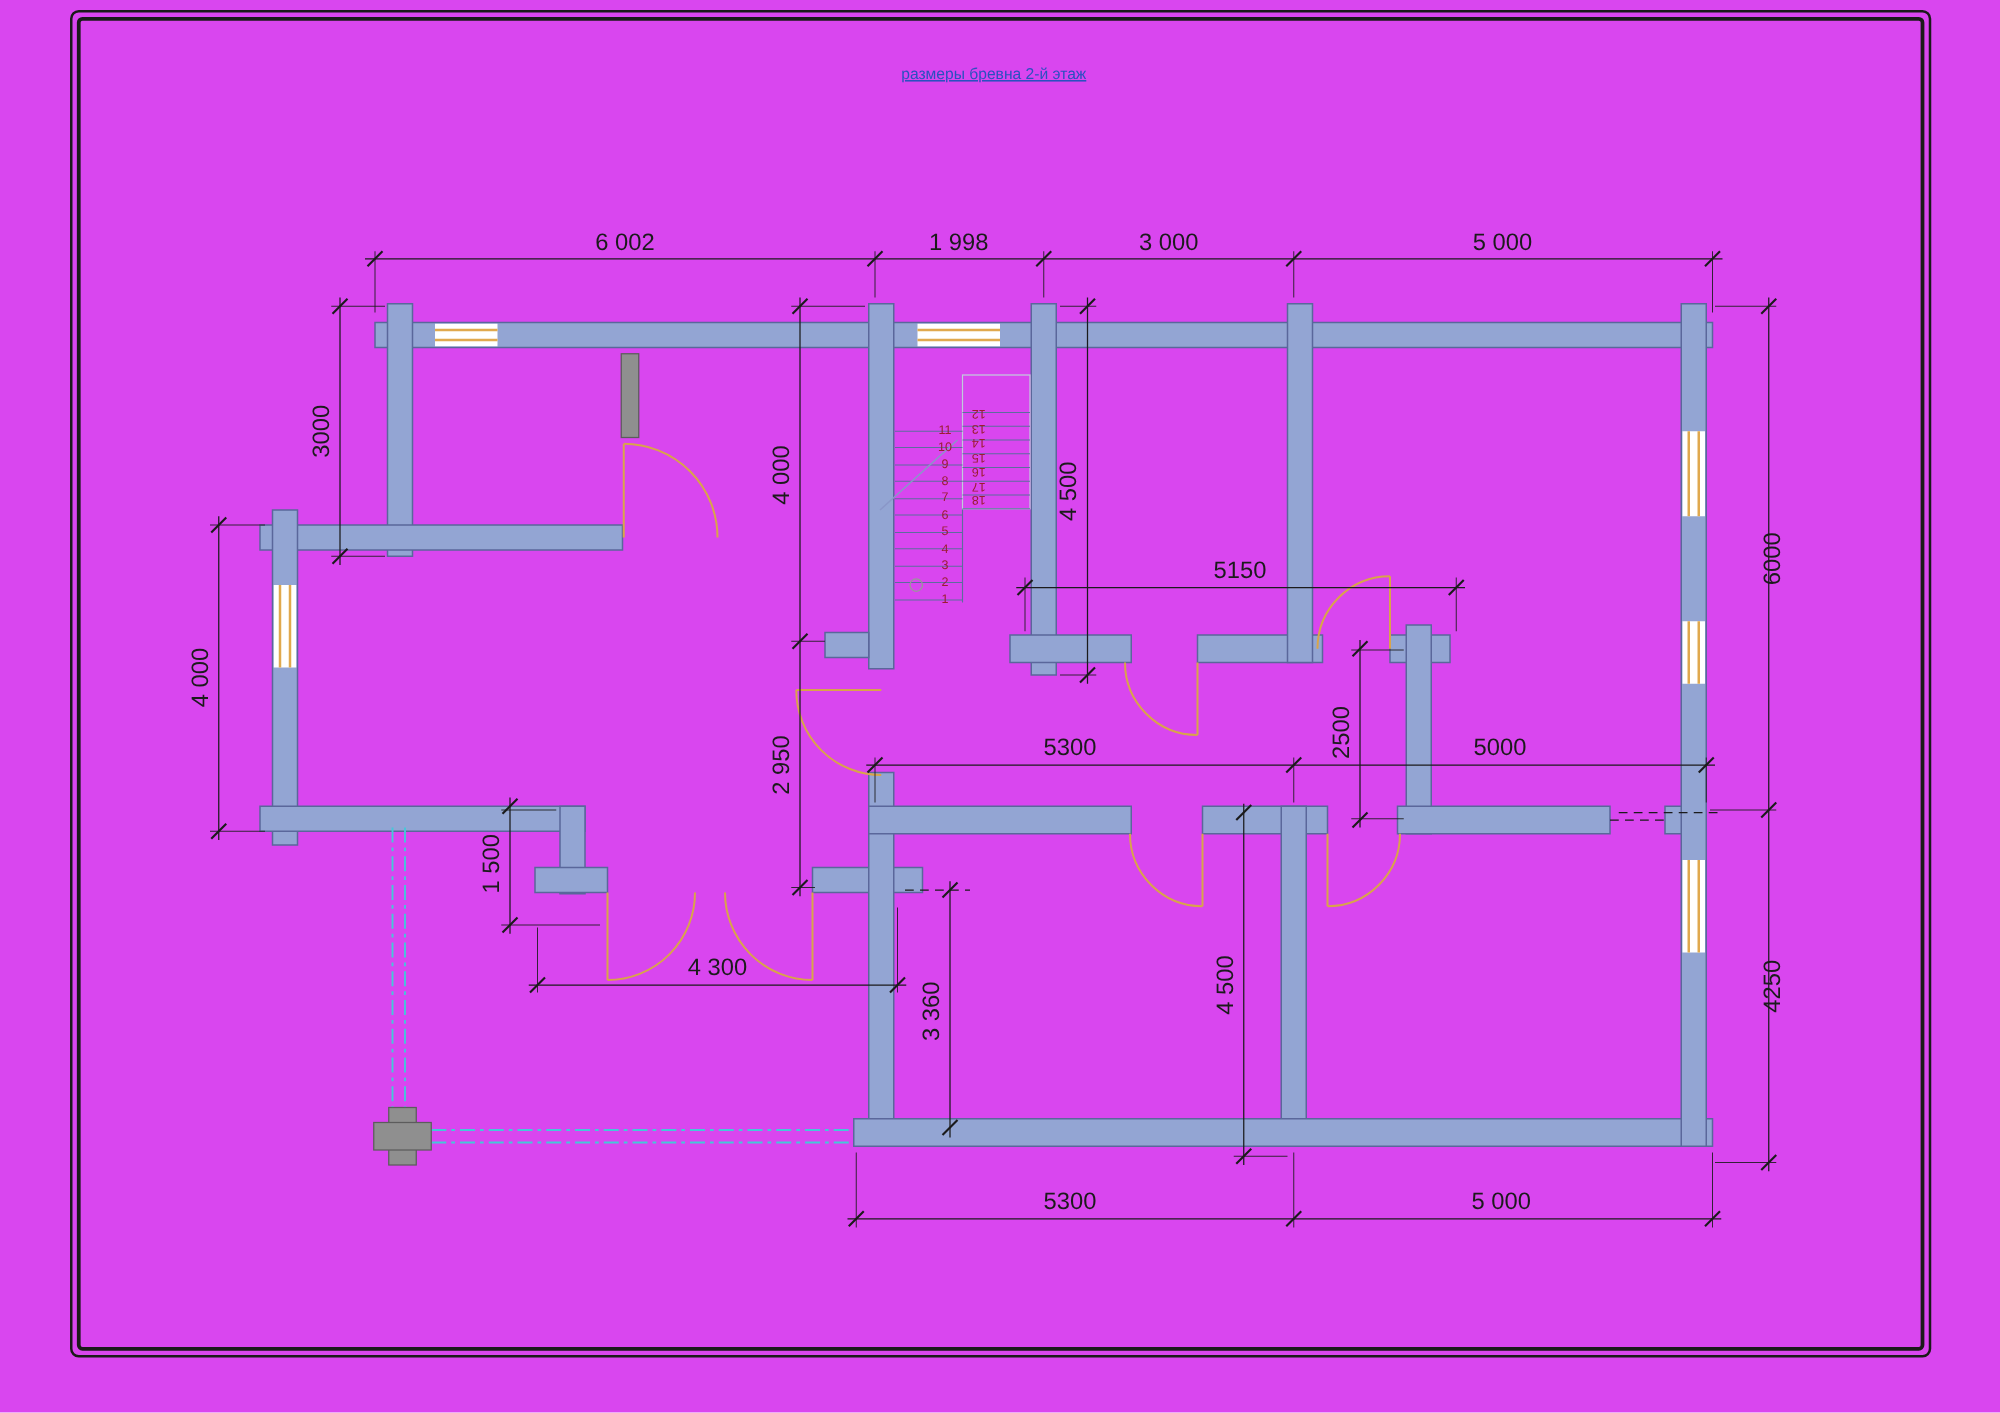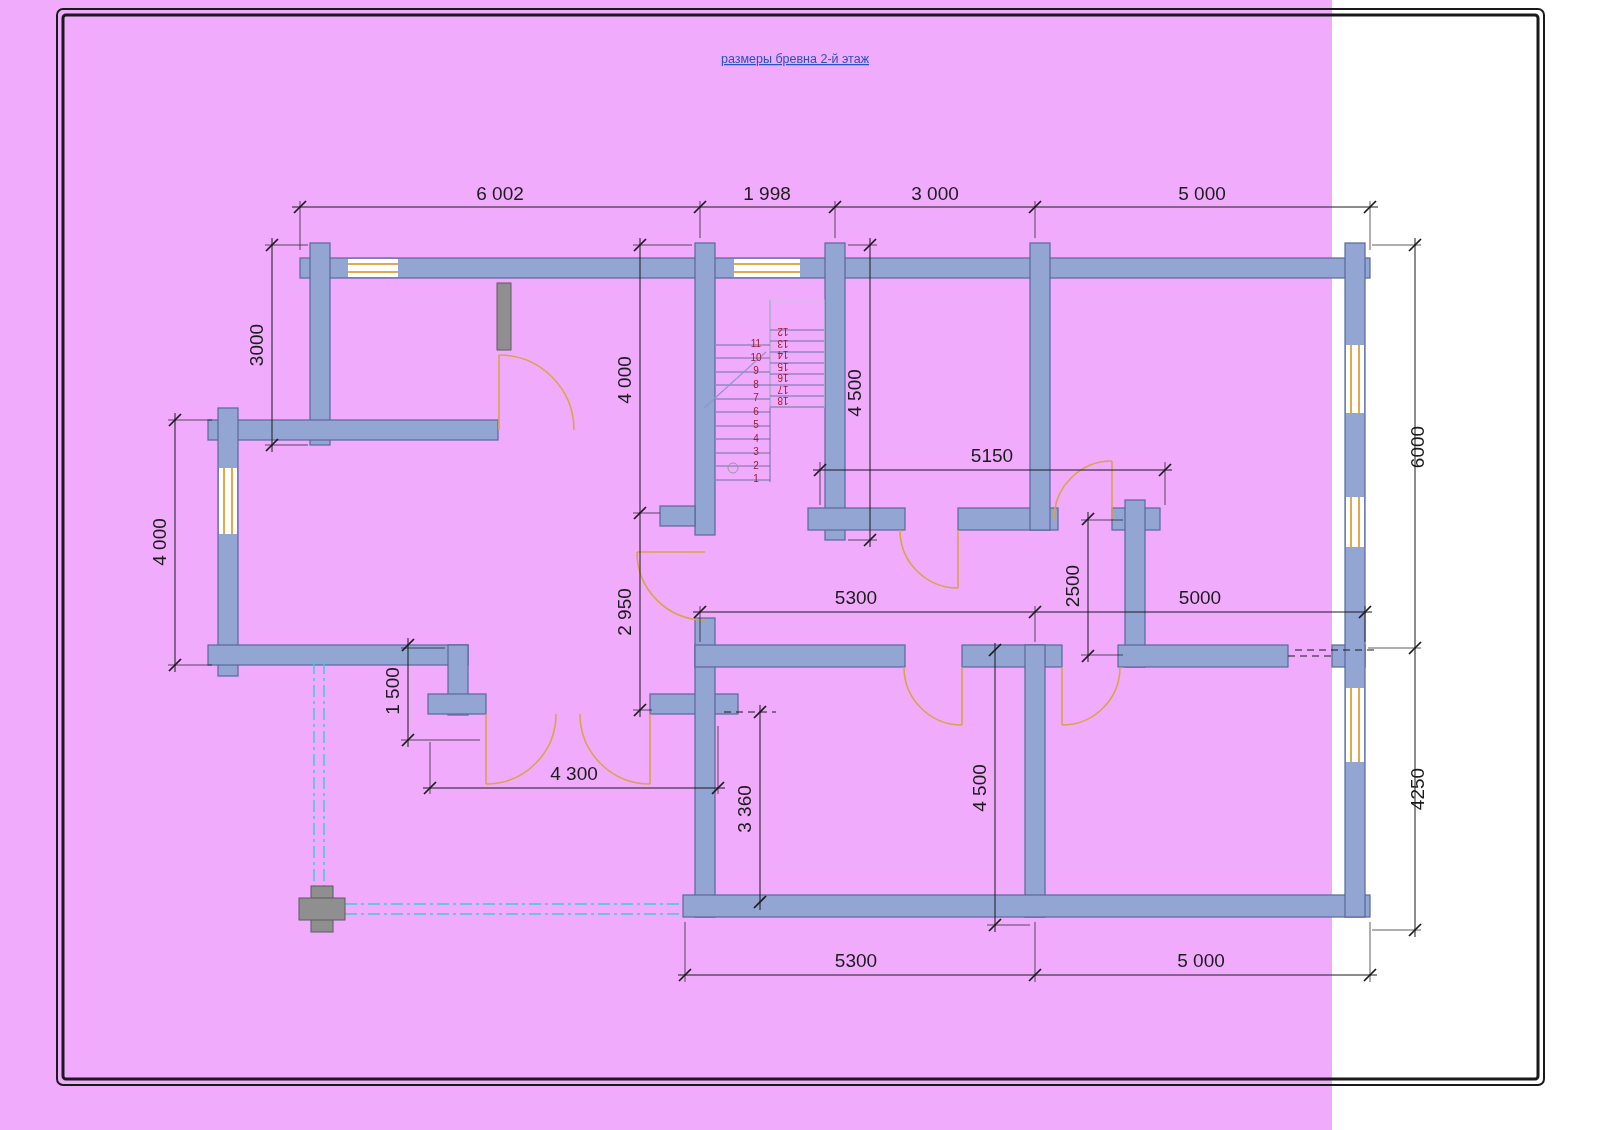--- a/index.html
+++ b/index.html
@@ -8,21 +8,21 @@
     --door:#d9a44a;
     --window:#e0a94e;
     --terrace:#45c8d8;
     --dim:#1b1b1b;
     --stair-num:#9b1c31;
     --title:#2b50c0;
     --column-gray:#8f8f8f;
   }
   html,body{margin:0;padding:0;background:#ffffff;}
   .page{
-    width:1332px;height:1130px;position:relative;background:#f0abfc;
+    width:1600px;height:1130px;position:relative;background:#d946ef;
     font-family:"Liberation Sans", sans-serif;
   }
   svg{display:block;}
   .wall{fill:var(--wall-fill);stroke:var(--wall-stroke);stroke-width:1.2;}
   .win-blank{fill:#ffffff;stroke:none;}
   .win-line{stroke:var(--window);stroke-width:2;fill:none;}
   .door{stroke:var(--door);stroke-width:1.6;fill:none;}
   .dim-line{stroke:var(--dim);stroke-width:1;fill:none;}
   .ext-line{stroke:var(--dim);stroke-width:0.7;fill:none;}
   .tick{stroke:var(--dim);stroke-width:1.7;}

